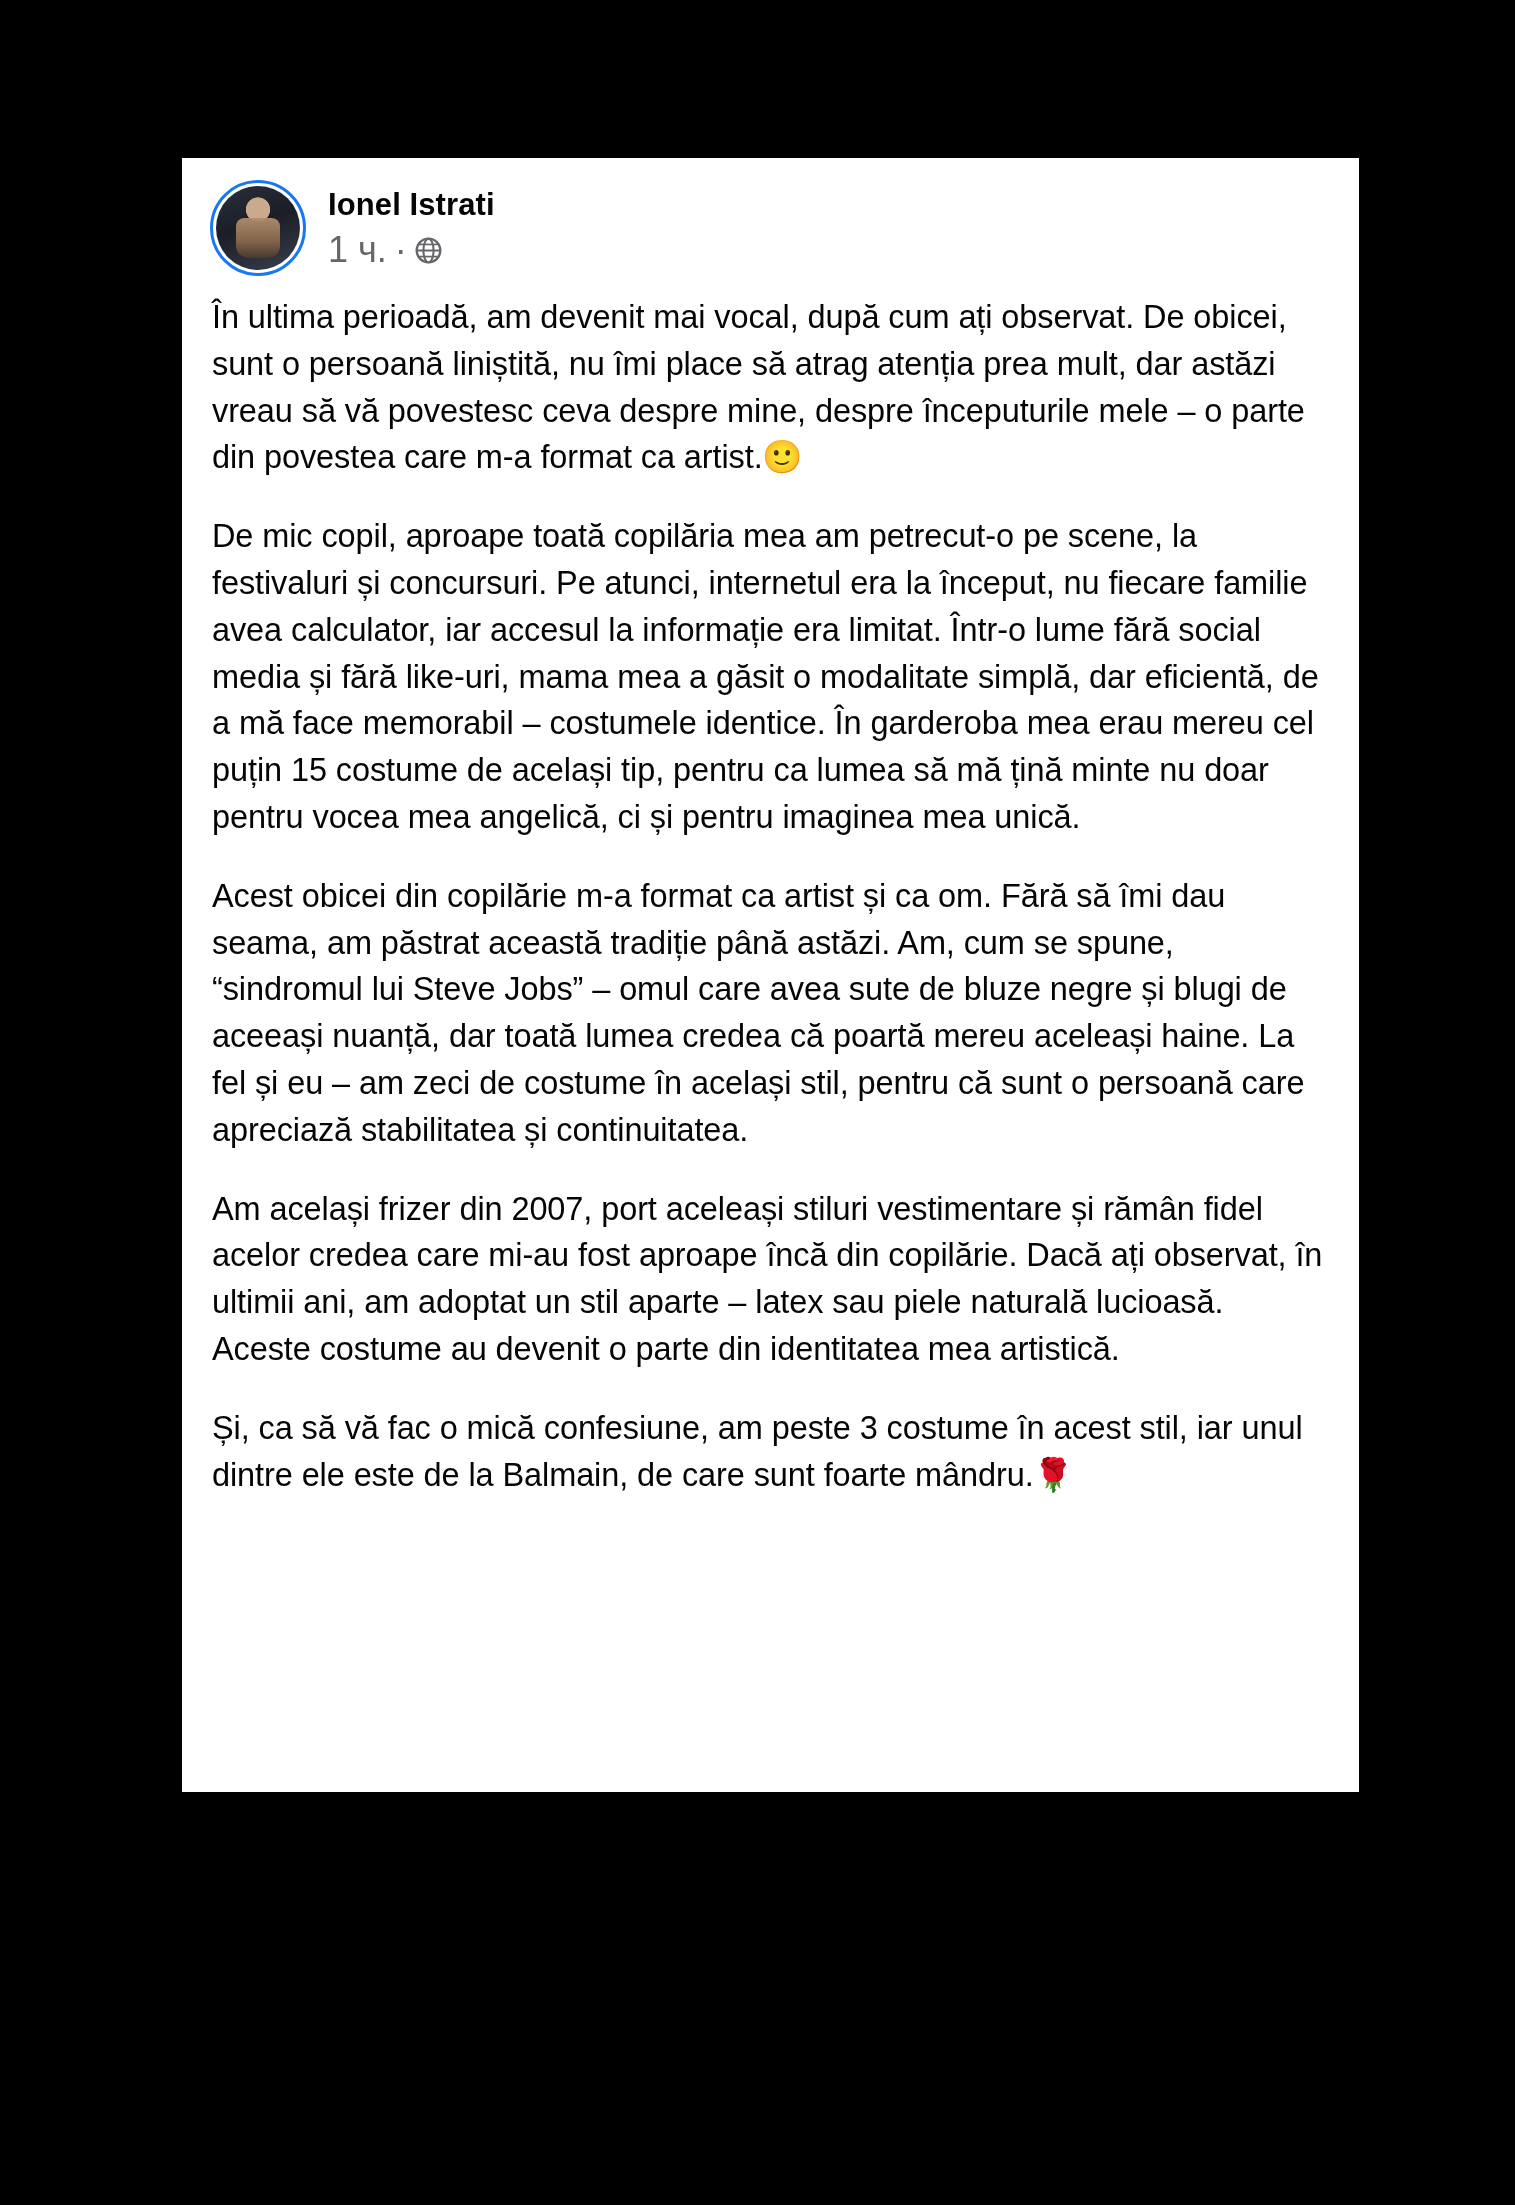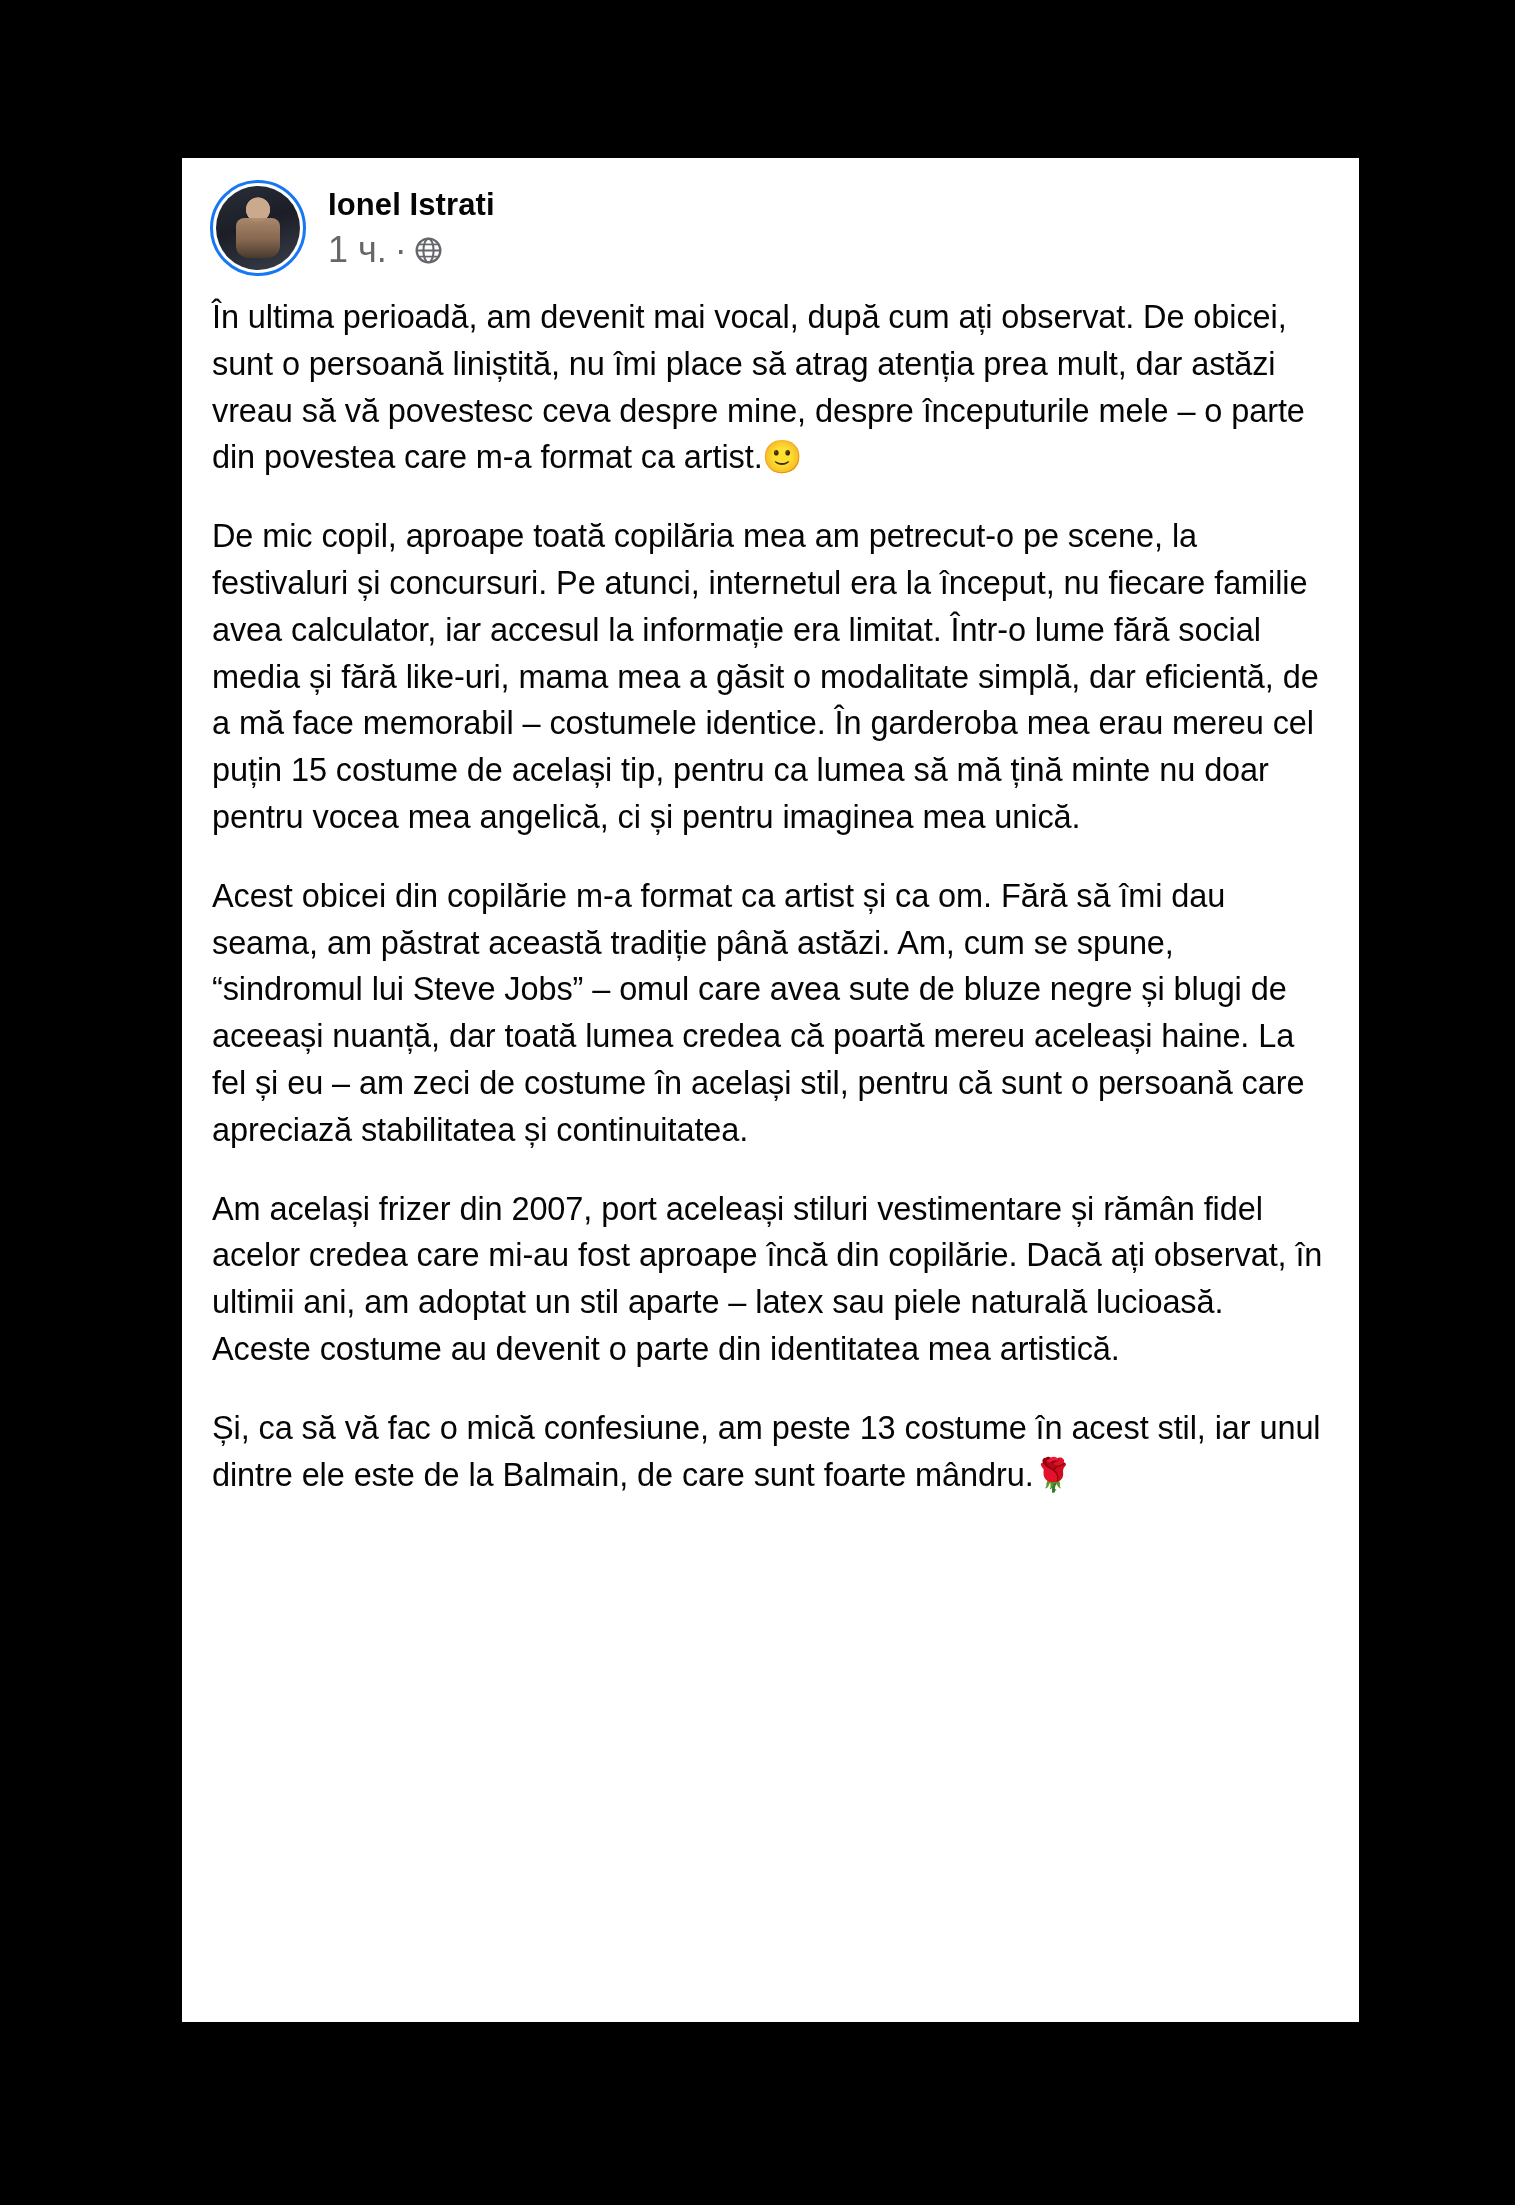--- a/index.html
+++ b/index.html
@@ -15,21 +15,21 @@
     width: 1515px;
     height: 2205px;
     background: #000000;
     overflow: hidden;
   }
   .post-card {
     position: absolute;
     left: 182px;
     top: 158px;
     width: 1177px;
-    height: 1864px;
+    height: 1634px;
     background: #ffffff;
     overflow: hidden;
   }
   .post-header {
     display: flex;
     align-items: flex-start;
     padding: 22px 0 0 28px;
   }
   .avatar-wrap {
     width: 96px;
@@ -126,17 +126,17 @@
           </span>
         </div>
       </div>
     </div>
 
     <div class="post-body">
       <p>În ultima perioadă, am devenit mai vocal, după cum ați observat. De obicei, sunt o persoană liniștită, nu îmi place să atrag atenția prea mult, dar astăzi vreau să vă povestesc ceva despre mine, despre începuturile mele – o parte din povestea care m-a format ca artist.🙂</p>
       <p>De mic copil, aproape toată copilăria mea am petrecut-o pe scene, la festivaluri și concursuri. Pe atunci, internetul era la început, nu fiecare familie avea calculator, iar accesul la informație era limitat. Într-o lume fără social media și fără like-uri, mama mea a găsit o modalitate simplă, dar eficientă, de a mă face memorabil – costumele identice. În garderoba mea erau mereu cel puțin 15 costume de același tip, pentru ca lumea să mă țină minte nu doar pentru vocea mea angelică, ci și pentru imaginea mea unică.</p>
       <p>Acest obicei din copilărie m-a format ca artist și ca om. Fără să îmi dau seama, am păstrat această tradiție până astăzi. Am, cum se spune, “sindromul lui Steve Jobs” – omul care avea sute de bluze negre și blugi de aceeași nuanță, dar toată lumea credea că poartă mereu aceleași haine. La fel și eu – am zeci de costume în același stil, pentru că sunt o persoană care apreciază stabilitatea și continuitatea.</p>
       <p>Am același frizer din 2007, port aceleași stiluri vestimentare și rămân fidel acelor credea care mi-au fost aproape încă din copilărie. Dacă ați observat, în ultimii ani, am adoptat un stil aparte – latex sau piele naturală lucioasă. Aceste costume au devenit o parte din identitatea mea artistică.</p>
-      <p>Și, ca să vă fac o mică confesiune, am peste 13 costume în acest stil, iar unul dintre ele este de la Balmain, de care sunt foarte mândru.🌹</p>
+      <p>Și, ca să vă fac o mică confesiune, am peste 3 costume în acest stil, iar unul dintre ele este de la Balmain, de care sunt foarte mândru.🌹</p>
     </div>
 
   </div>
 </div>
 
 </body></html>

